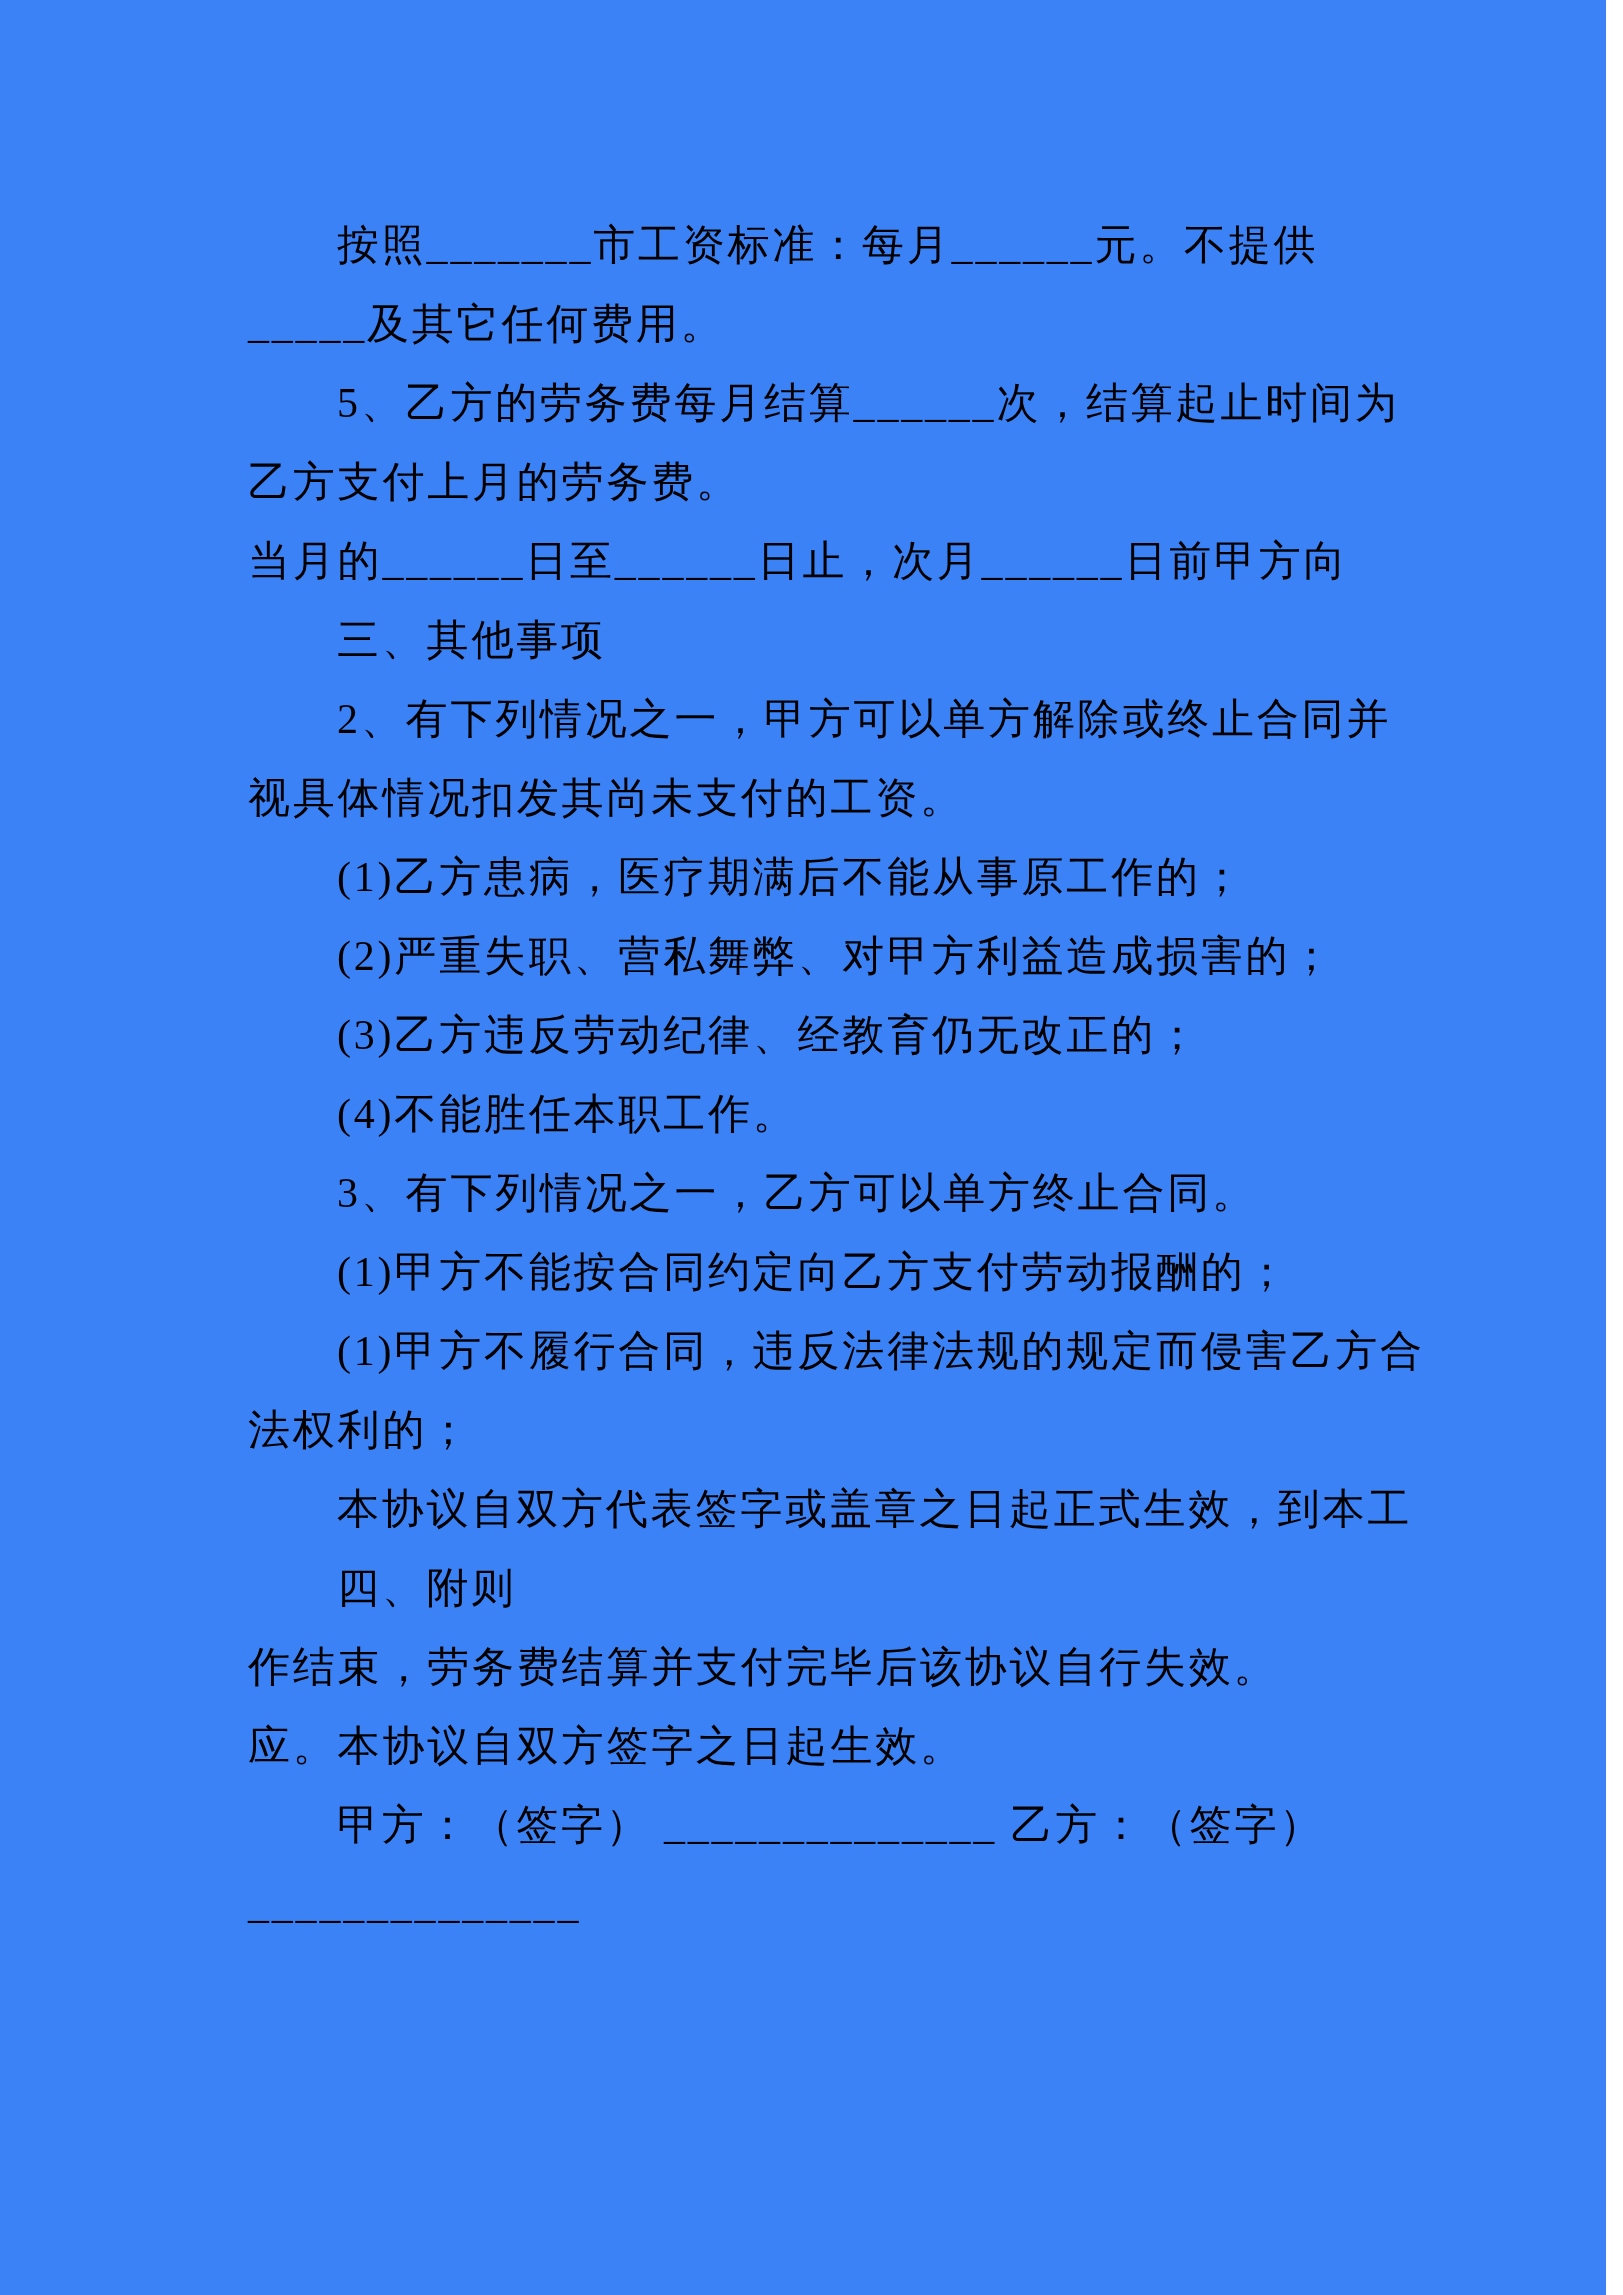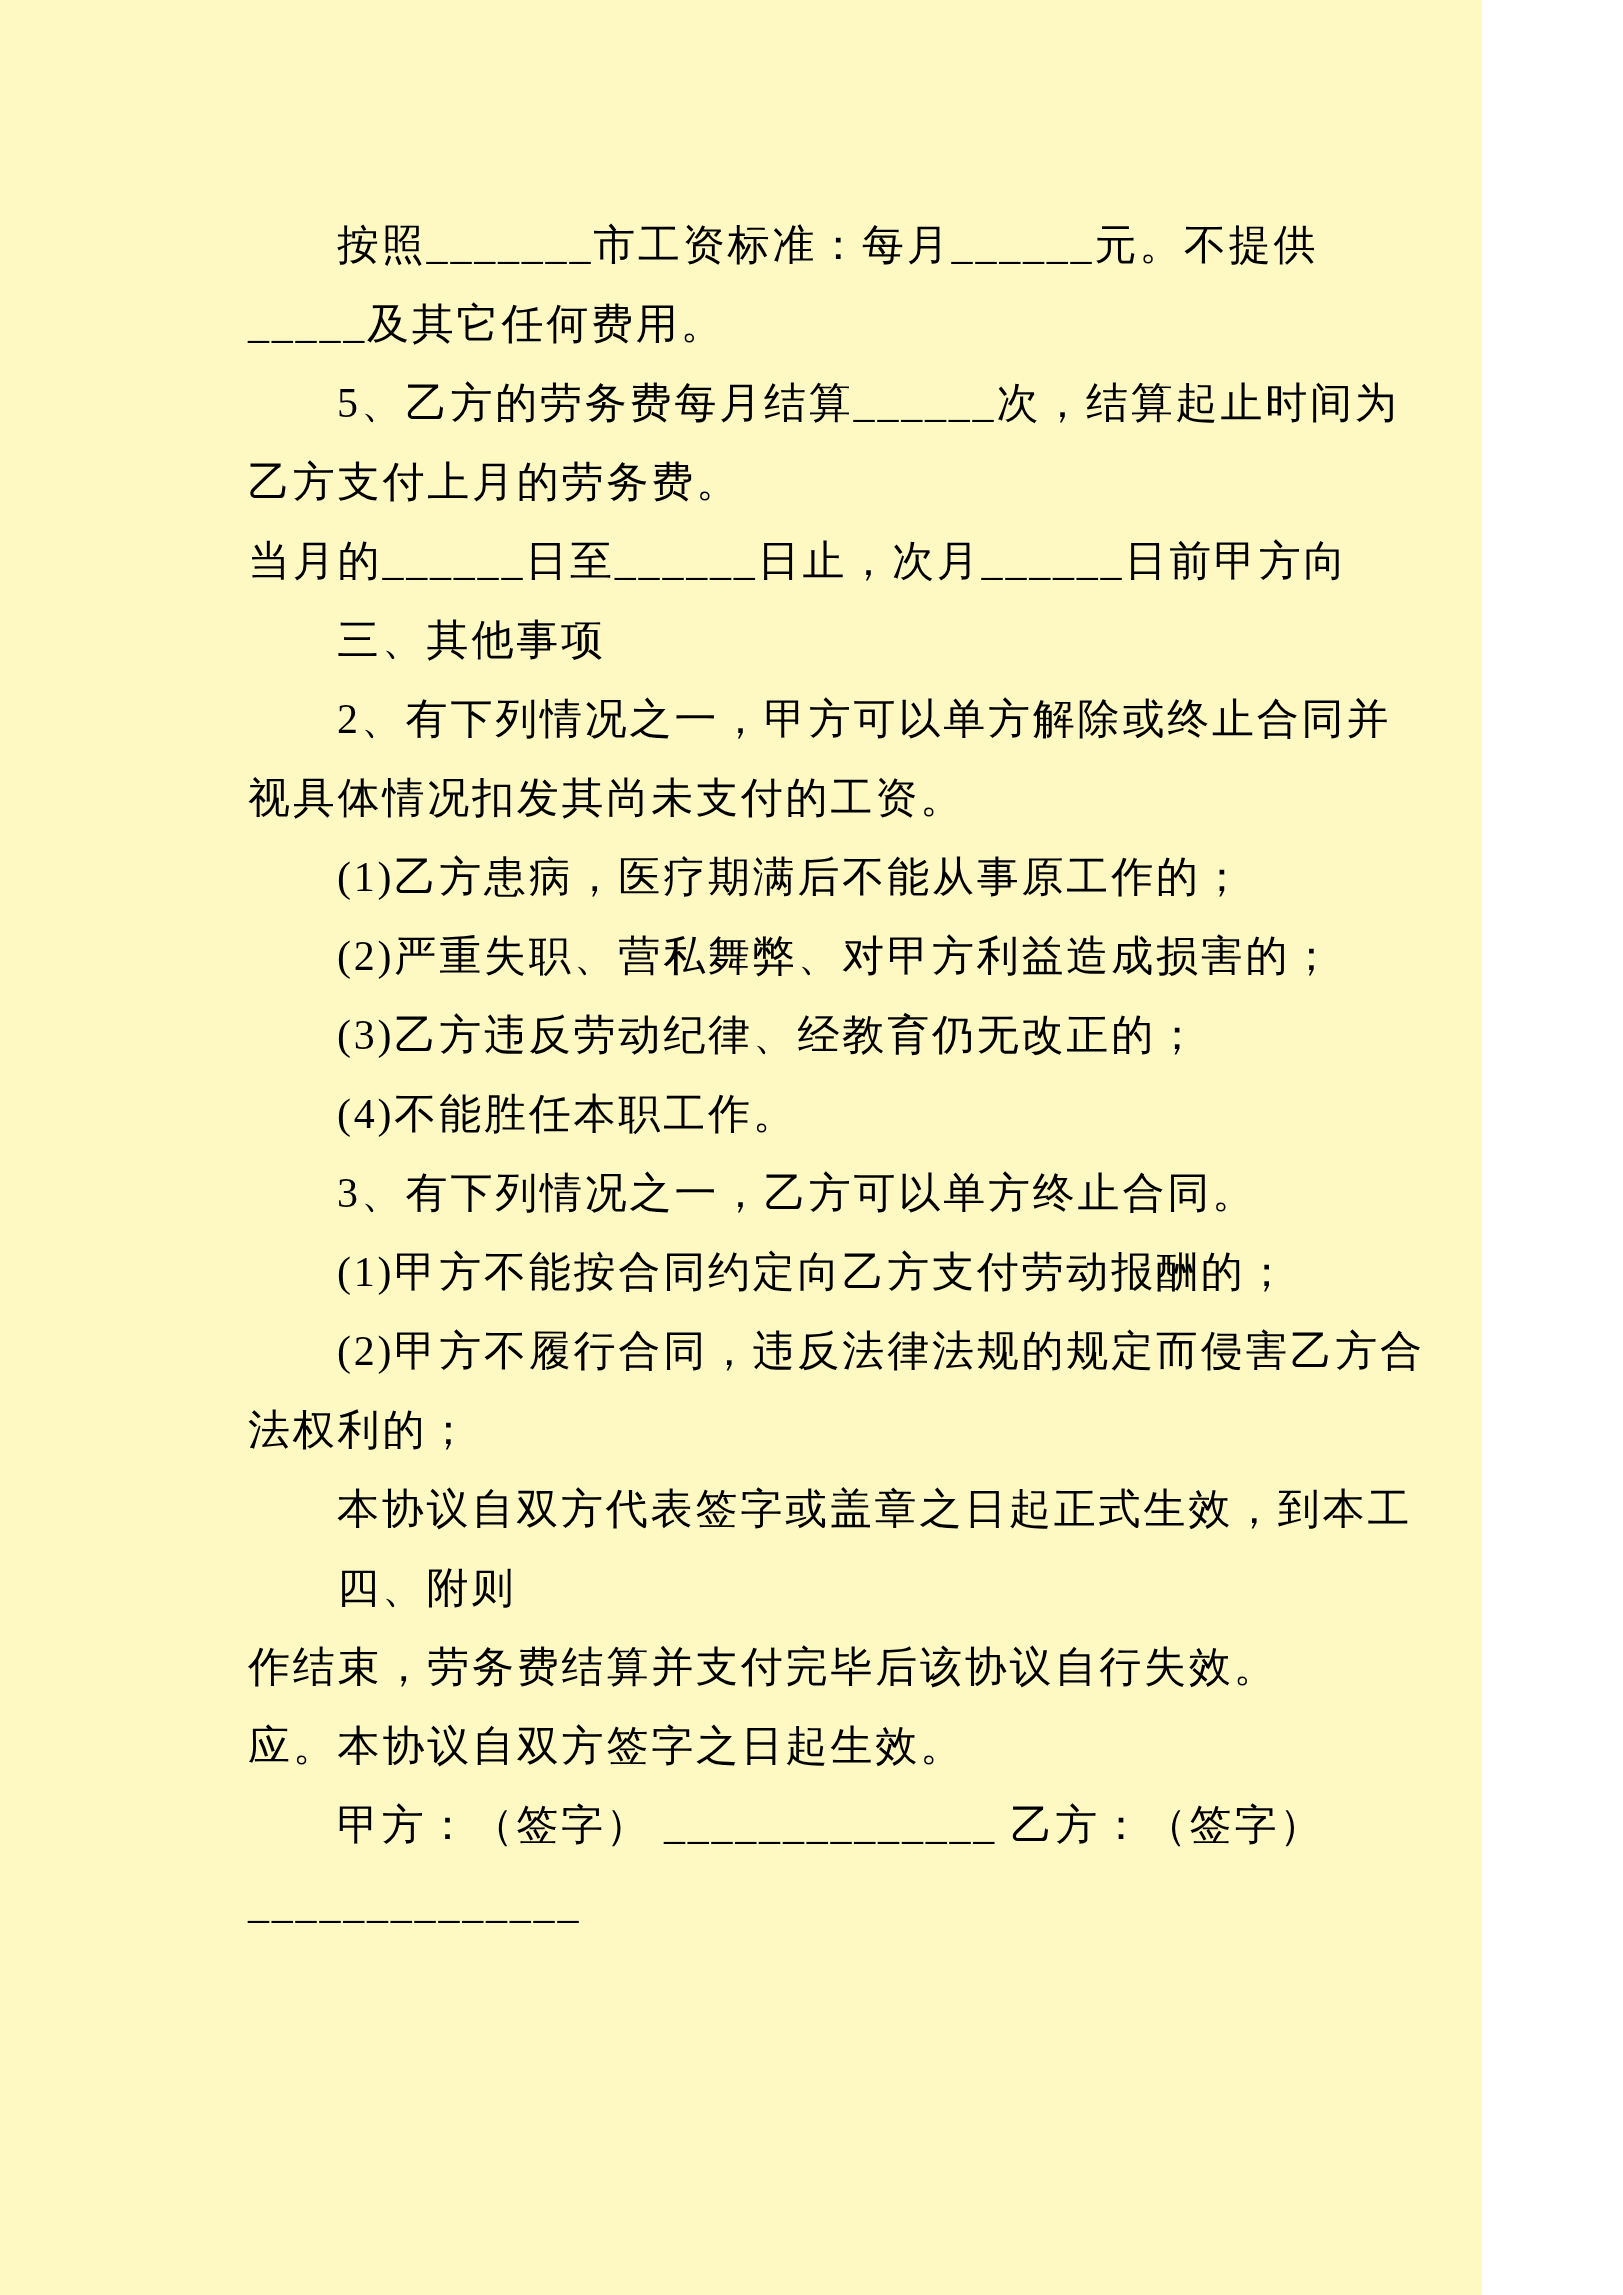--- a/index.html
+++ b/index.html
@@ -2,23 +2,23 @@
 <html style="font-size:9px"><head>
 <meta charset="utf-8">
 <style>
   html, body {
     margin: 0;
     padding: 0;
     background: #ffffff;
   }
   .page {
     position: relative;
-    width: 1482px;
+    width: 1606px;
     height: 2295px;
-    background: #fef9c3;
+    background: #3b82f6;
     color: #000000;
     font-family: "Liberation Serif", serif;
     overflow: hidden;
   }
   .content {
     position: absolute;
     left: 248px;
     top: 206px;
     width: 1172px;
   }
@@ -48,21 +48,21 @@
     <p class="line">当月的______日至______日止，次月______日前甲方向</p>
     <p class="line indented">三、其他事项</p>
     <p class="line indented">2、有下列情况之一，甲方可以单方解除或终止合同并</p>
     <p class="line">视具体情况扣发其尚未支付的工资。</p>
     <p class="line indented">(1)乙方患病，医疗期满后不能从事原工作的；</p>
     <p class="line indented">(2)严重失职、营私舞弊、对甲方利益造成损害的；</p>
     <p class="line indented">(3)乙方违反劳动纪律、经教育仍无改正的；</p>
     <p class="line indented">(4)不能胜任本职工作。</p>
     <p class="line indented">3、有下列情况之一，乙方可以单方终止合同。</p>
     <p class="line indented">(1)甲方不能按合同约定向乙方支付劳动报酬的；</p>
-    <p class="line indented">(2)甲方不履行合同，违反法律法规的规定而侵害乙方合</p>
+    <p class="line indented">(1)甲方不履行合同，违反法律法规的规定而侵害乙方合</p>
     <p class="line">法权利的；</p>
     <p class="line indented">本协议自双方代表签字或盖章之日起正式生效，到本工</p>
     <p class="line indented">四、附则</p>
     <p class="line">作结束，劳务费结算并支付完毕后该协议自行失效。</p>
     <p class="line">应。本协议自双方签字之日起生效。</p>
     <p class="line indented">甲方：（签字） ______________ 乙方：（签字）</p>
     <p class="line">______________</p>
   </div>
 </div>
 

